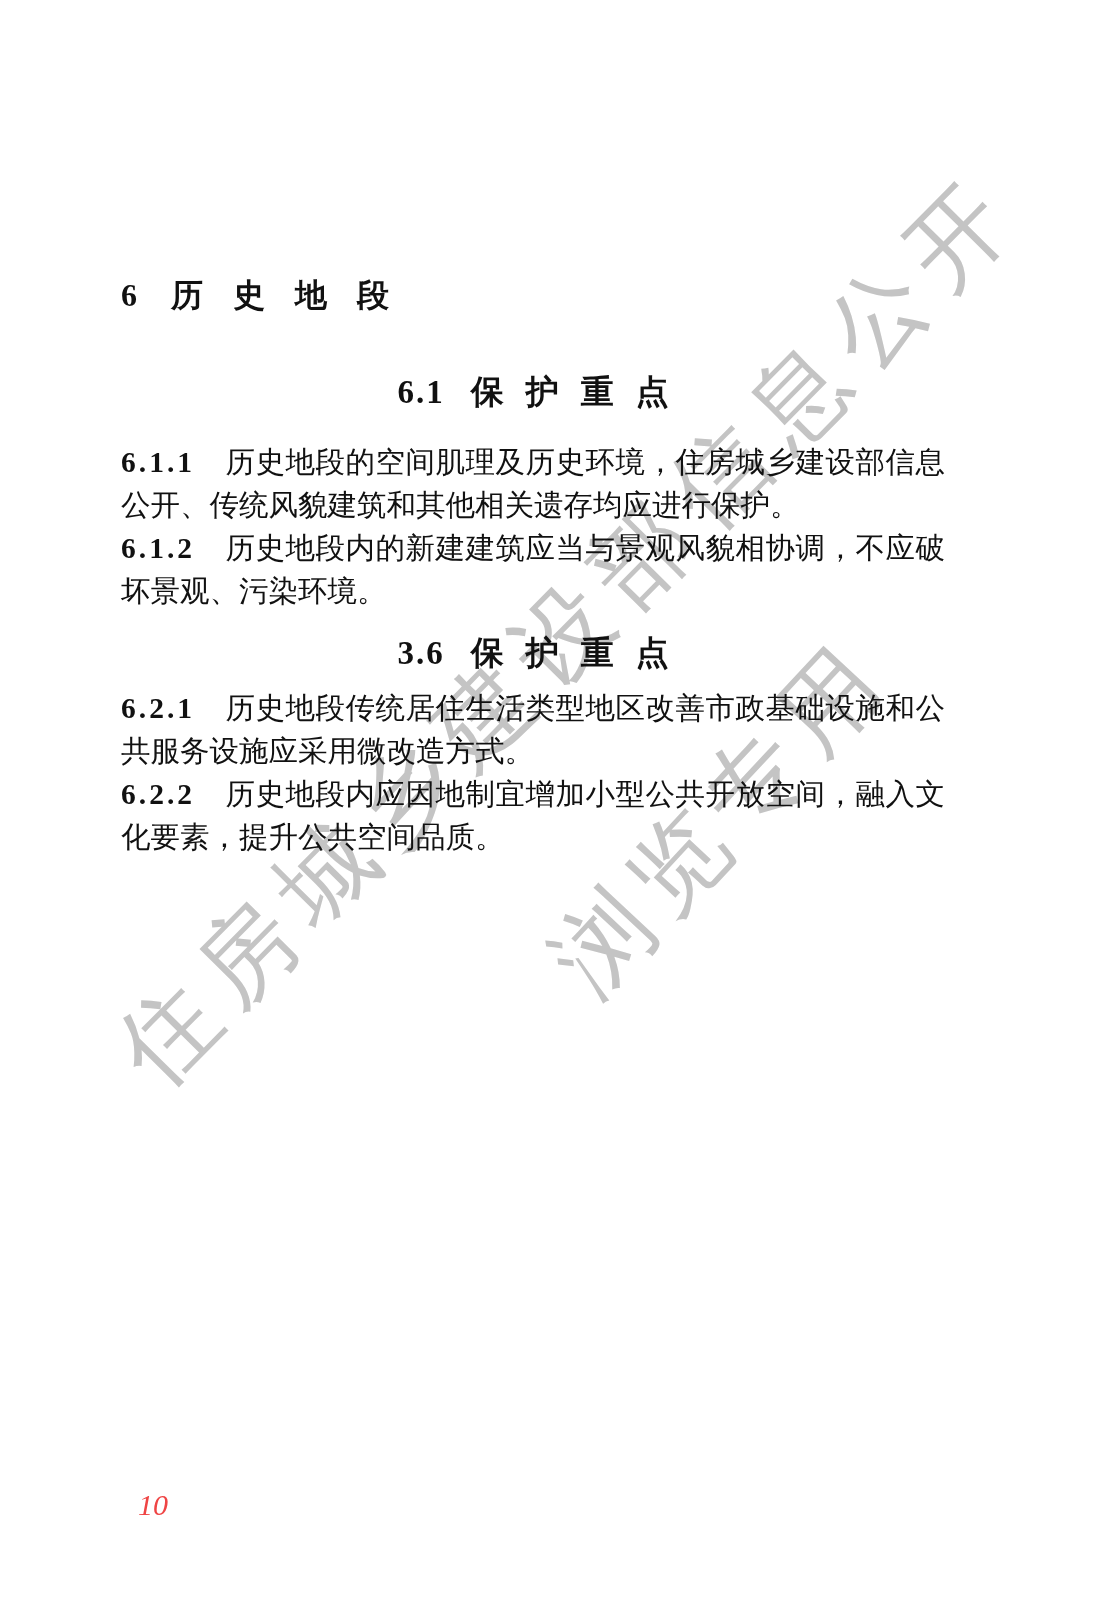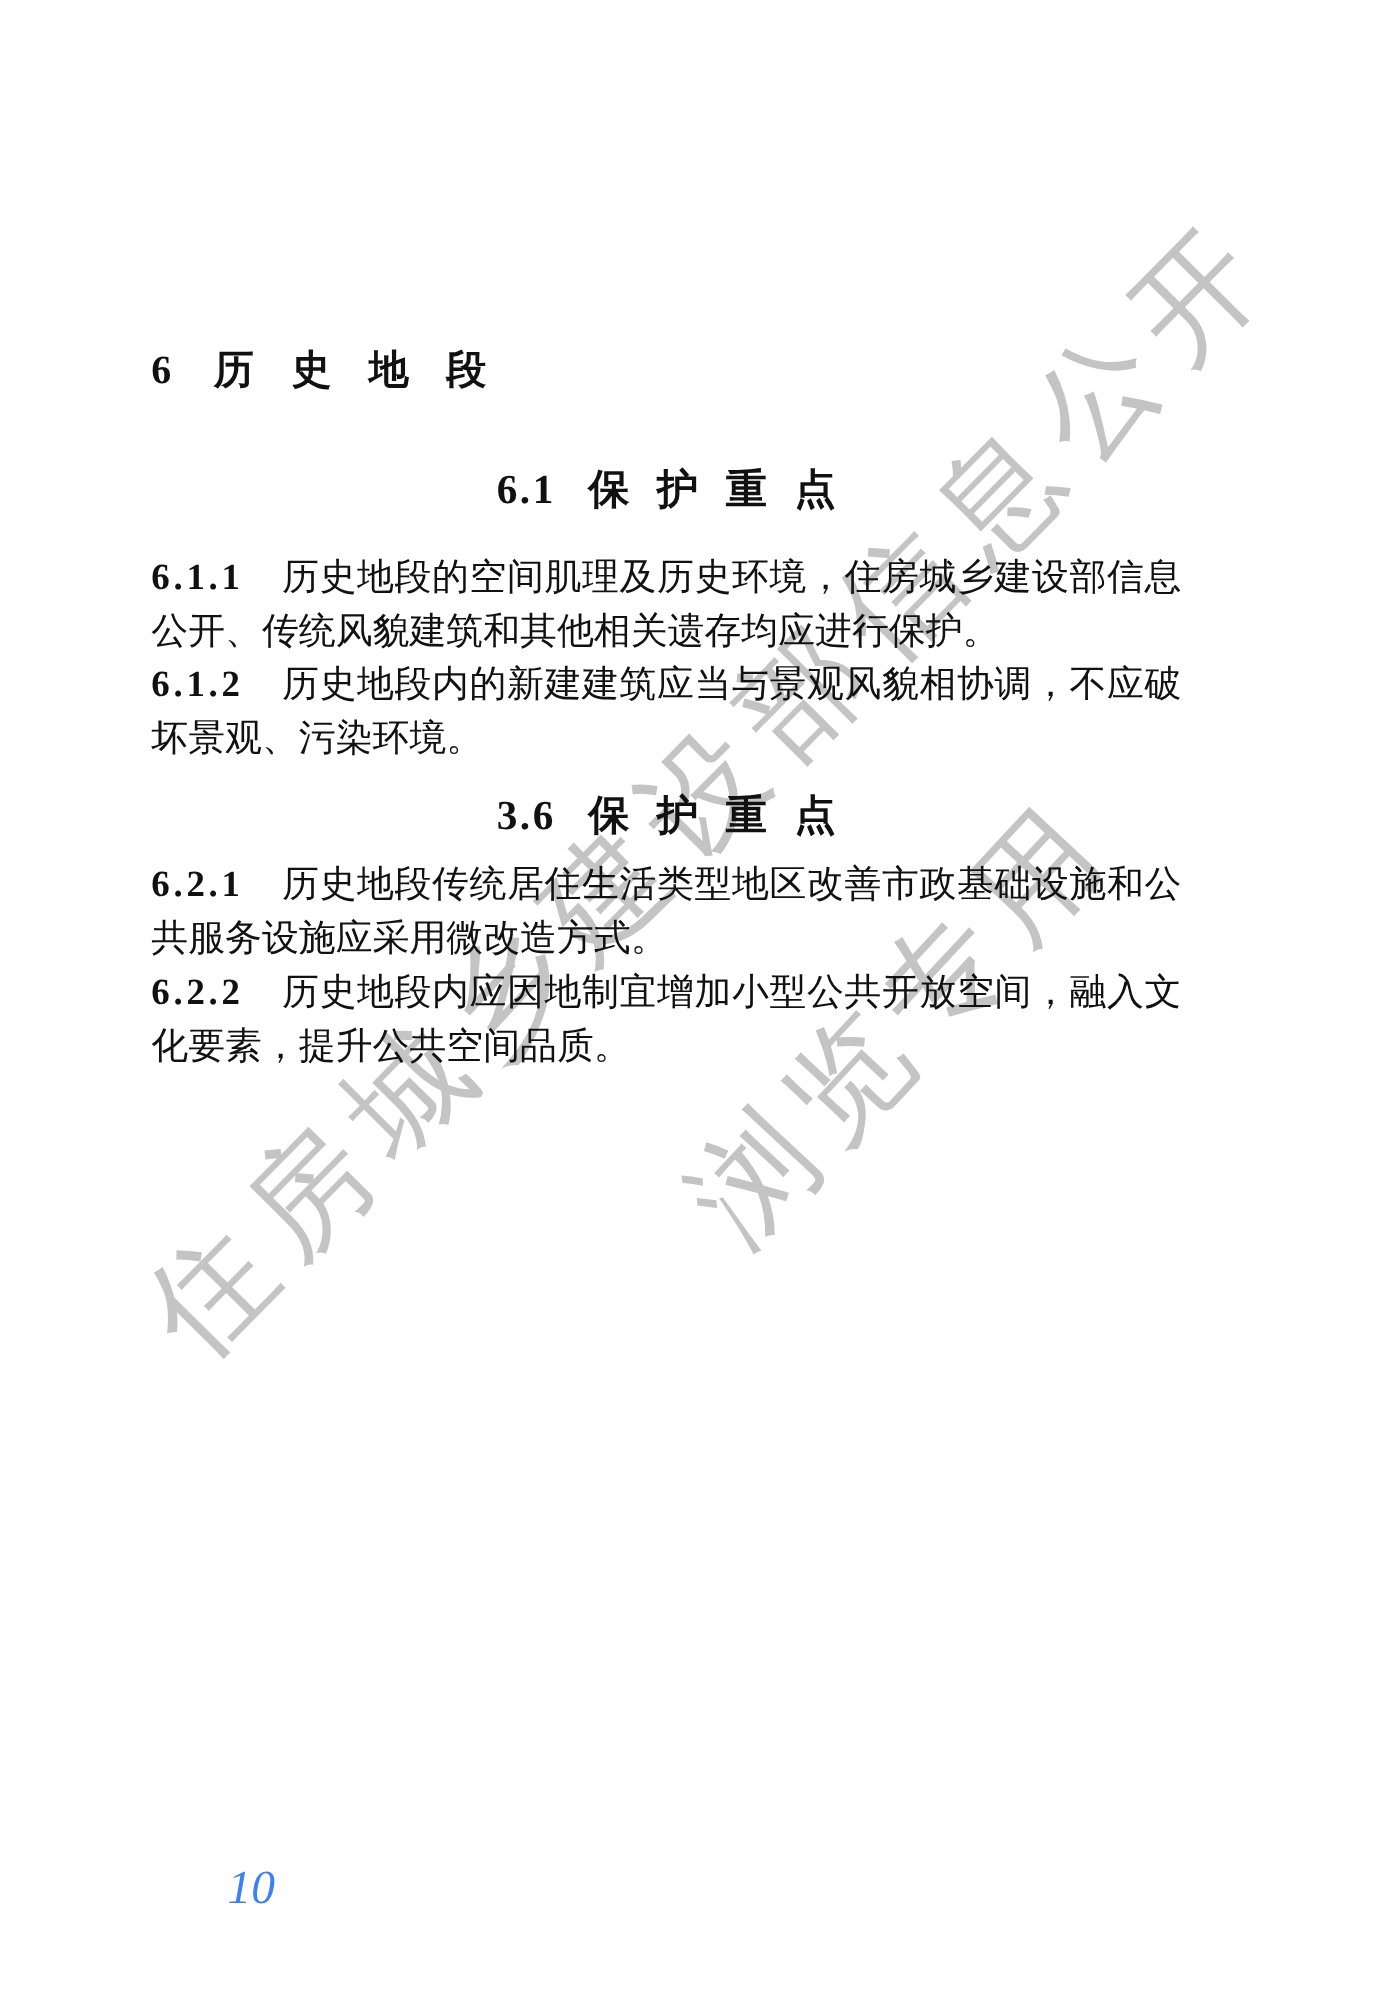--- a/index.html
+++ b/index.html
@@ -72,25 +72,24 @@
     font-weight: bold;
     letter-spacing: 3px;
     margin-right: 30px;
   }
   
   .page-number {
     position: absolute;
     z-index: 1;
     left: 138px;
     top: 1488px;
-    font-size: 38px;
+    font-size: 30px;
     font-style: italic;
-    color: #3b82f6;
+    color: #ef4444;
     font-family: "Liberation Serif", "DejaVu Serif", serif;
-    margin-left: 44px;
   }
 </style>
 </head>
 <body>
 
 <div class="page">
 
   <div class="watermark wm1" style="color: rgb(196, 196, 196);">住房城乡建设部信息公开</div>
   <div class="watermark wm2" style="color: rgb(196, 196, 196);">浏览专用</div>
 

